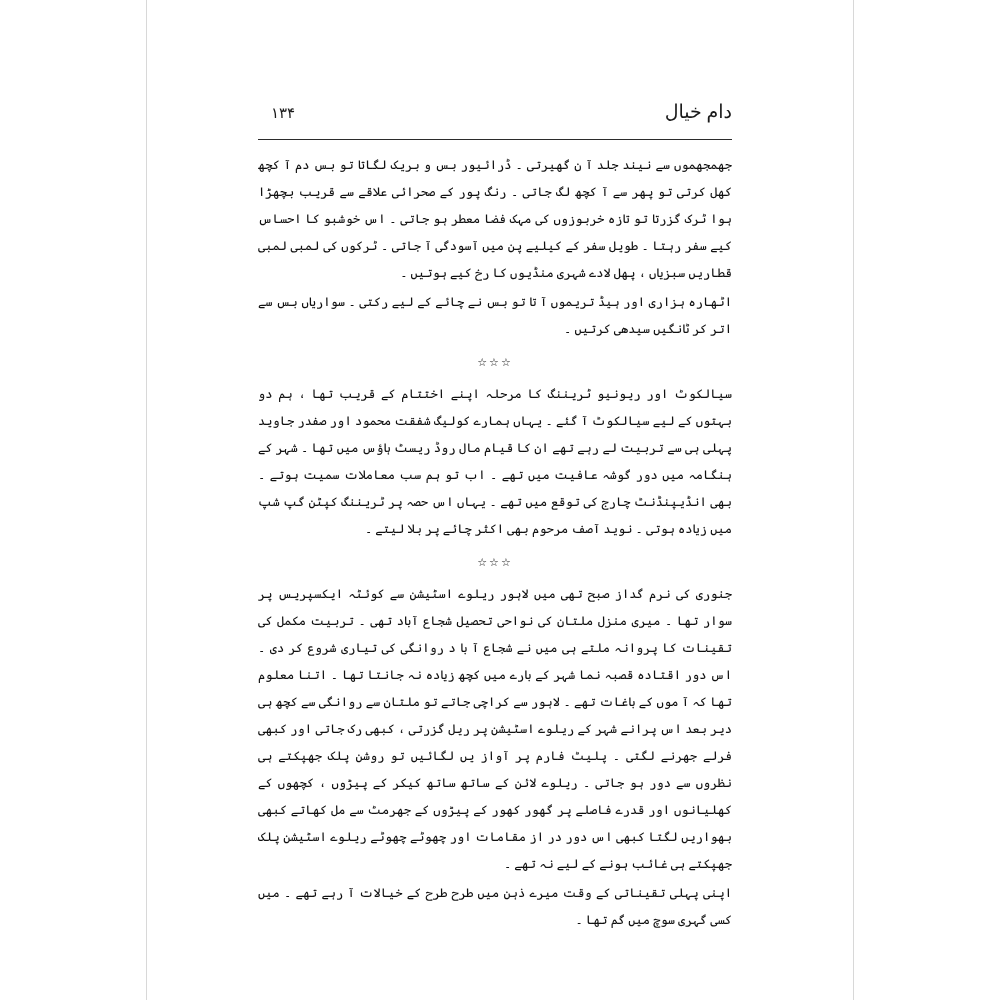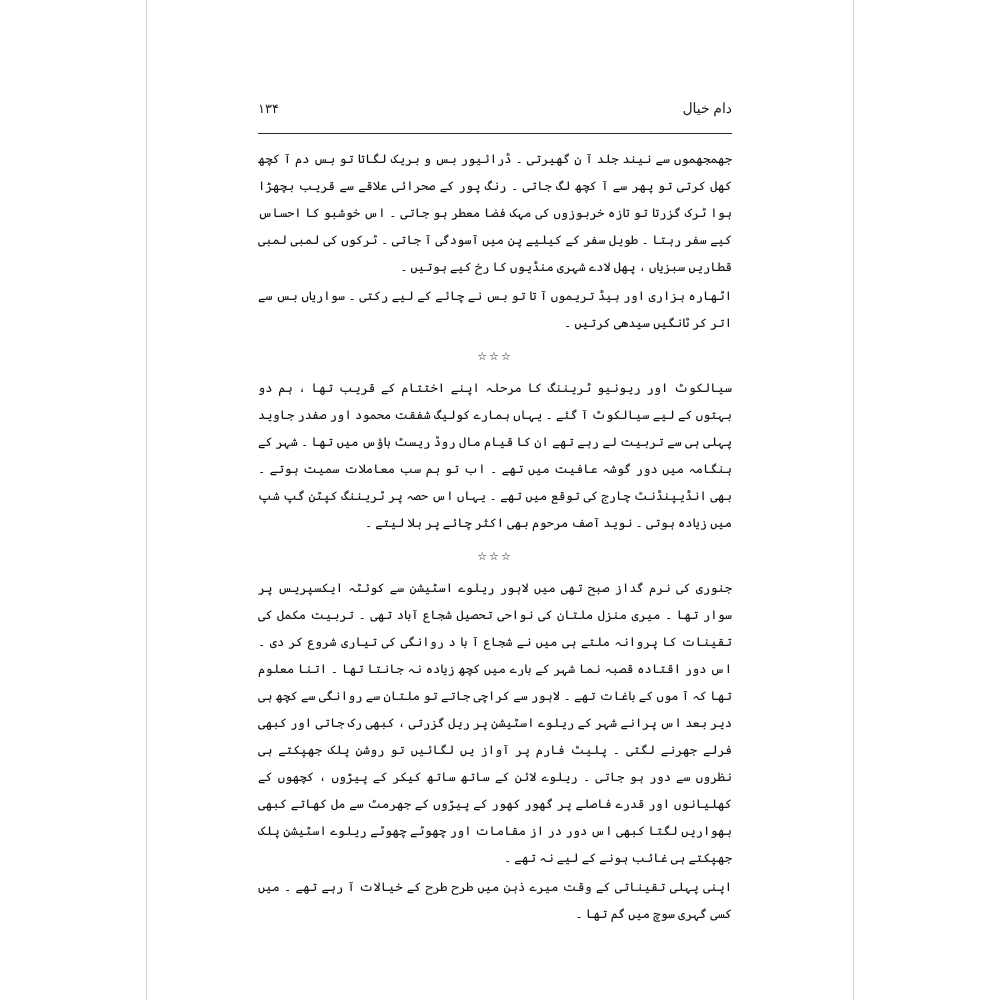--- a/index.html
+++ b/index.html
@@ -38,28 +38,29 @@
   }
 
   .header-row {
     display: flex;
     justify-content: space-between;
     align-items: baseline;
     direction: rtl;
     margin-bottom: 16px;
   }
   .book-title {
-    font-size: 14px;
+    font-size: 19px;
     color: #1a1a1a;
     letter-spacing: 0.5px;
   }
   .page-number {
-    font-size: 13px;
+    font-size: 15px;
     color: #1a1a1a;
     direction: rtl;
+    margin-left: 13px;
   }
 
   .rule {
     height: 1px;
     background: #2b2b2b;
     width: 100%;
     margin-bottom: 12px;
   }
 
   .body {

